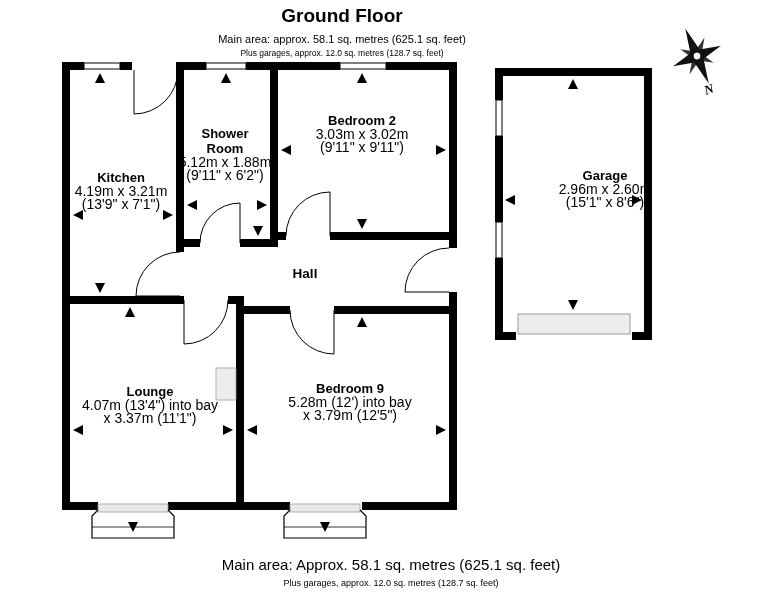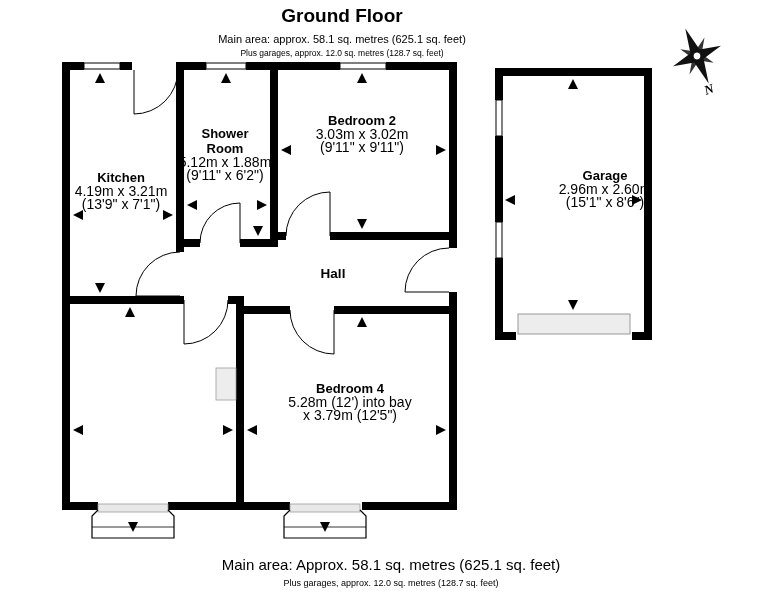--- a/index.html
+++ b/index.html
@@ -201,27 +201,32 @@
     <div class="room-dims">5.12m x 1.88m</div>
     <div class="room-dims">(9'11" x 6'2")</div>
   </div>
 
   <div class="room-label" style="left:362px;top:113px;">
     <div class="room-name">Bedroom 2</div>
     <div class="room-dims">3.03m x 3.02m</div>
     <div class="room-dims">(9'11" x 9'11")</div>
   </div>
 
-  <div class="room-label" style="left:305px;top:266px;margin-left:28px;">
+  <div class="room-label" style="left:305px;top:266px;">
     <div class="hall-name">Hall</div>
   </div>
 
+  <div class="room-label" style="left:150px;top:384px;">
+    <div class="room-name">Lounge</div>
+    <div class="room-dims">4.07m (13'4") into bay</div>
+    <div class="room-dims">x 3.37m (11'1")</div>
+  </div>
 
   <div class="room-label" style="left:350px;top:381px;">
-    <div class="room-name">Bedroom 4</div>
+    <div class="room-name">Bedroom 9</div>
     <div class="room-dims">5.28m (12') into bay</div>
     <div class="room-dims">x 3.79m (12'5")</div>
   </div>
 
   <div class="room-label" style="left:573px;top:168px;margin-left:32px;">
     <div class="room-name">Garage</div>
     <div class="room-dims">2.96m x 2.60m</div>
     <div class="room-dims">(15'1" x 8'6")</div>
   </div>
 

